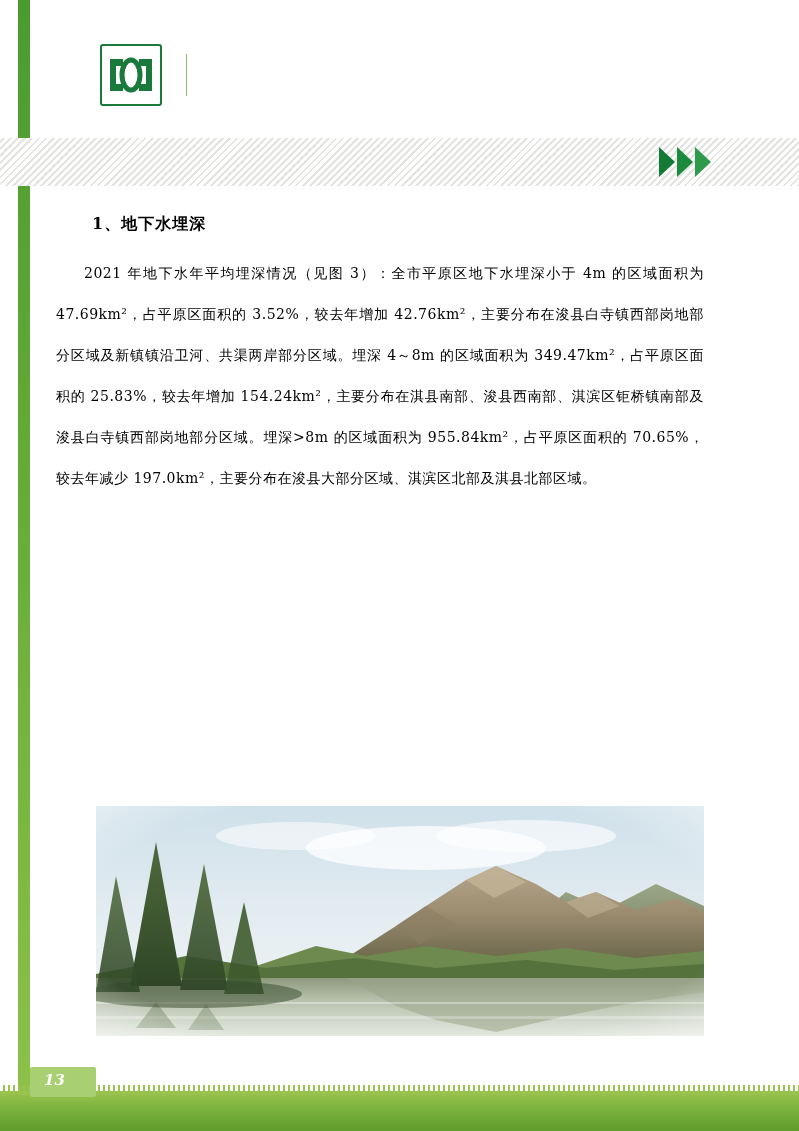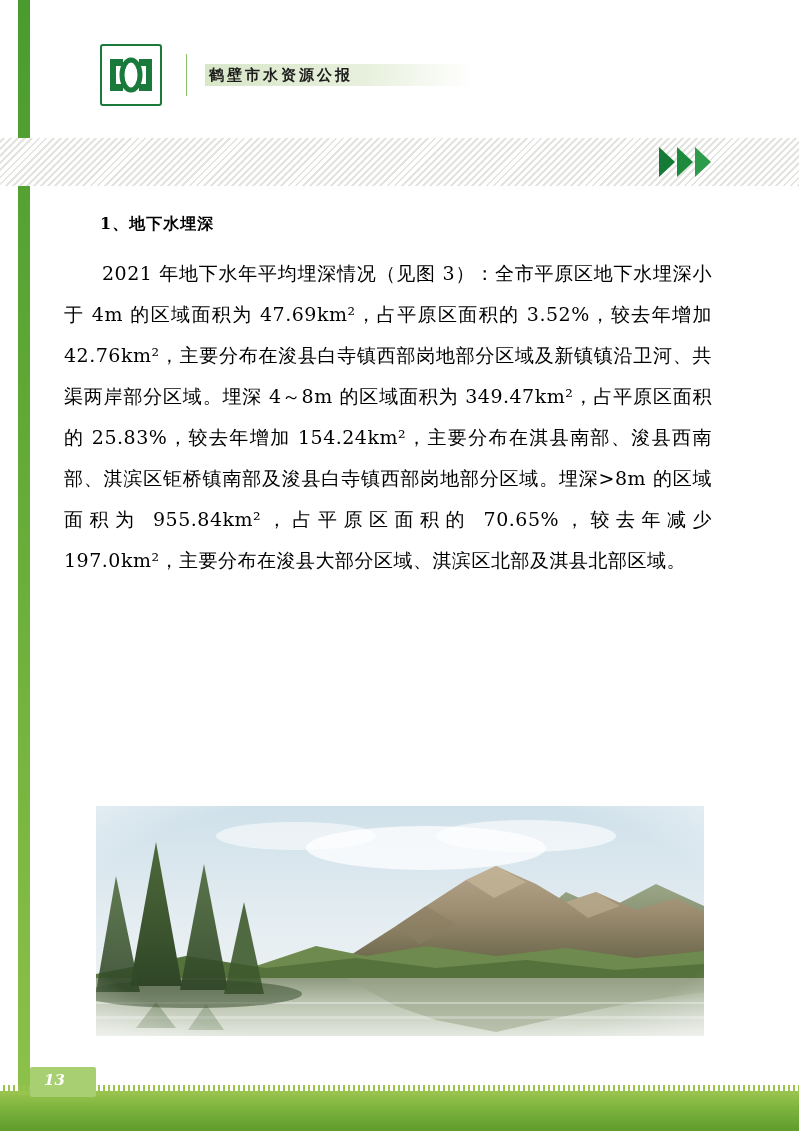--- a/index.html
+++ b/index.html
@@ -106,36 +106,36 @@
     border-top: 15px solid transparent;
     border-bottom: 15px solid transparent;
     border-left: 16px solid #157a35;
   }
   .chev.c2 { border-left-color: #1c8a3c; }
   .chev.c3 { border-left-color: #2e9b4a; }
 
   
   .content {
     position: absolute;
-    left: 64px;
+    left: 56px;
     top: 214px;
     width: 648px;
   }
   .section-title {
     font-family: "DejaVu Serif", serif;
     font-size: 16px;
     font-weight: bold;
     color: #000;
     margin: 0 0 18px 36px;
     letter-spacing: 1px;
   }
   p.para {
     margin: 0 0 4px 0;
     font-family: "DejaVu Serif", serif;
-    font-size: 19px;
+    font-size: 14px;
     line-height: 41px;
     color: #000;
     text-align: justify;
     text-justify: inter-ideograph;
     text-indent: 2em;
     letter-spacing: 0.5px;
   }
 
   
   .photo-wrap {
@@ -211,24 +211,20 @@
           <path d="M8 13 h6 v32 h-6 z"></path>
           <path d="M8 38 h13 v7 h-13 z"></path>
           <path d="M37 13 h13 v7 h-13 z"></path>
           <path d="M44 13 h6 v32 h-6 z"></path>
           <path d="M37 38 h13 v7 h-13 z"></path>
           <ellipse cx="29" cy="29" rx="9" ry="15" fill="none" stroke="#1a7a3c" stroke-width="5"></ellipse>
         </g>
       </svg>
     </div>
     <div class="header-divider"></div>
-    <div class="header-title-wrap">
-      <div class="header-title-bg"></div>
-      <div class="header-title">鹤壁市水资源公报</div>
-    </div>
   </div>
 
   <div class="band"></div>
   <div class="chevrons">
     <span class="chev c1"></span>
     <span class="chev c2"></span>
     <span class="chev c3"></span>
   </div>
 
   <div class="content">

